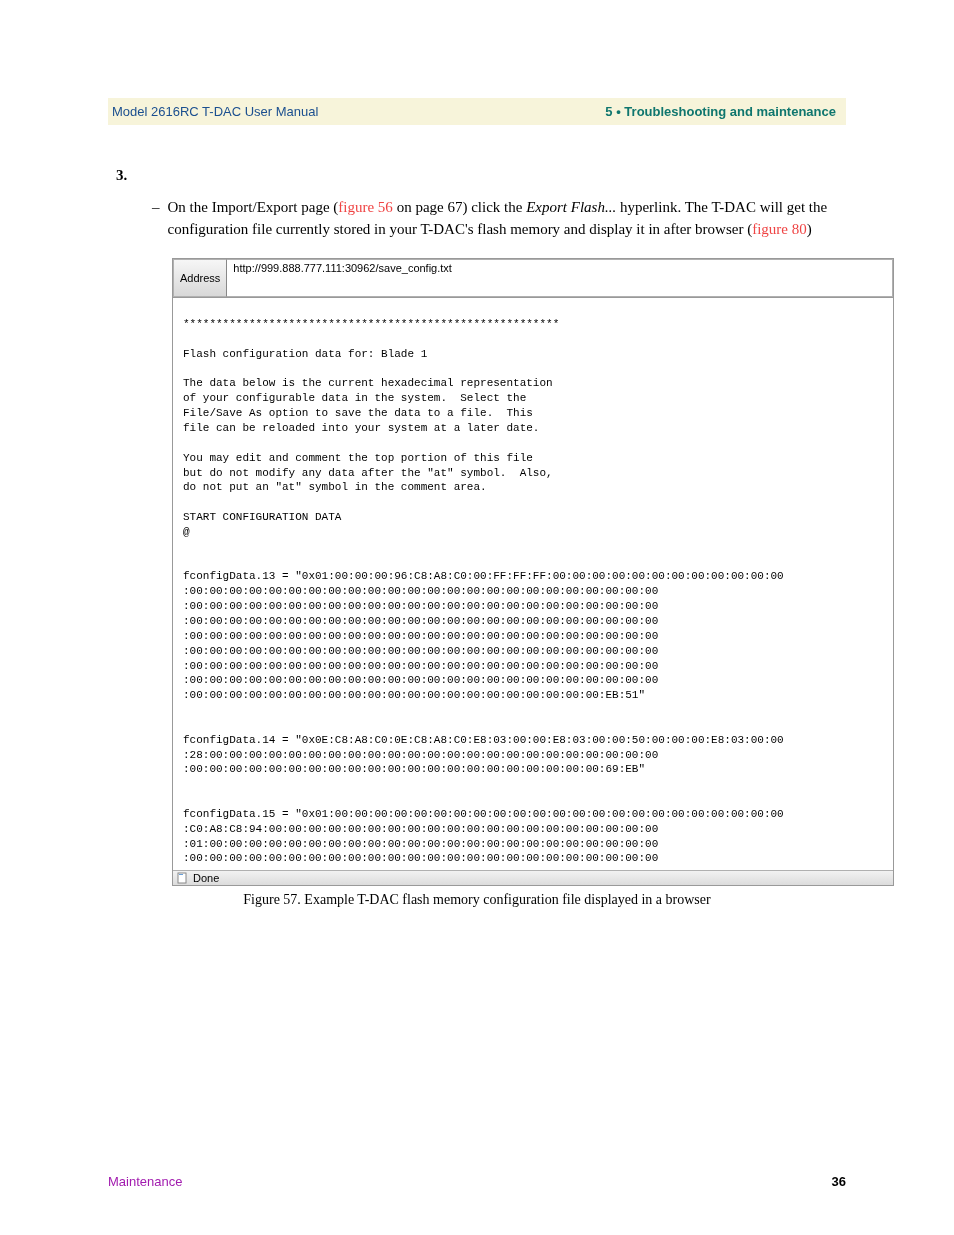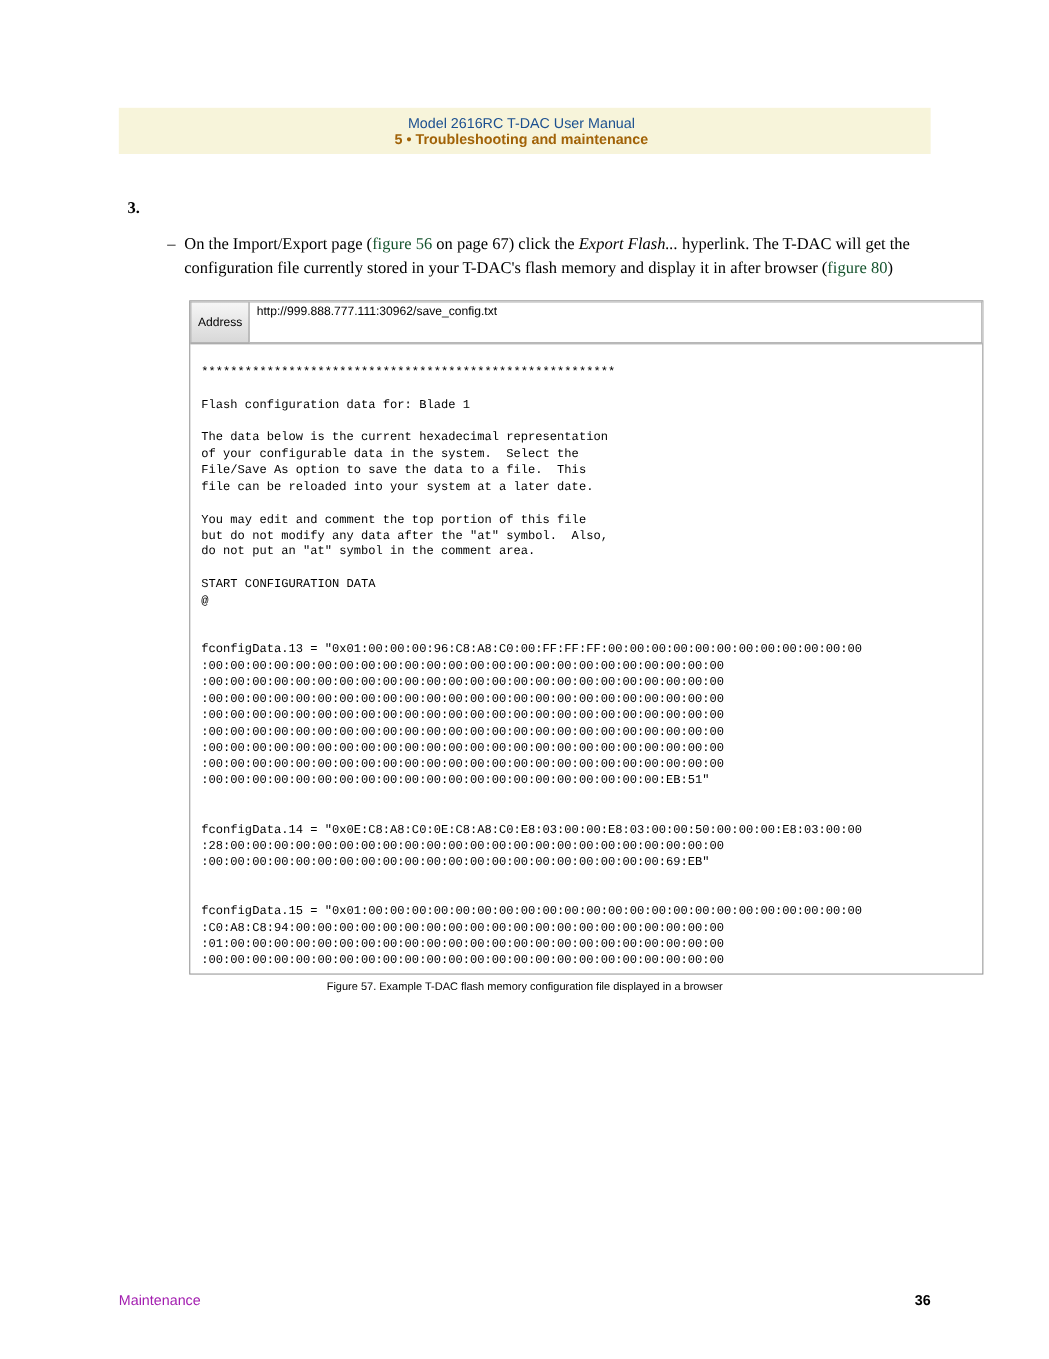--- a/index.html
+++ b/index.html
@@ -16,31 +16,30 @@
     box-sizing: border-box;
     padding: 98px 108px 40px 108px;
   }
   .header-bar {
     background: #f7f4da;
     display: flex;
     justify-content: space-between;
     align-items: center;
     padding: 6px 10px 6px 4px;
     margin-bottom: 40px;
-    flex-direction: column;
   }
   .header-left {
     font-family: Arial, Helvetica, sans-serif;
     font-size: 13px;
     color: #1b4f8f;
   }
   .header-right {
     font-family: Arial, Helvetica, sans-serif;
     font-size: 13px;
-    color: #a16207;
+    color: #0f766e;
     font-weight: bold;
   }
   .list-item {
     display: flex;
     gap: 10px;
     margin-bottom: 8px;
     font-size: 15px;
     line-height: 1.45;
     padding-left: 8px;
   }
@@ -48,21 +47,21 @@
   .sub-bullet {
     display: flex;
     gap: 8px;
     margin-left: 44px;
     font-size: 15px;
     line-height: 1.45;
     margin-top: 10px;
     margin-bottom: 18px;
   }
   .sub-bullet .dash { flex: 0 0 auto; }
-  .link { color: #14532d; }
+  .link { color: #ef4444; }
   .italic { font-style: italic; }
   .screenshot {
     margin: 0 0 6px 64px;
     width: 720px;
     border: 1px solid #999;
   }
   .addr-row {
     display: flex;
     align-items: stretch;
     border-bottom: 1px solid #999;
@@ -103,22 +102,22 @@
     display: flex;
     align-items: center;
     gap: 4px;
   }
   .status-icon {
     width: 12px; height: 12px;
     display: inline-flex; align-items: center; justify-content: center;
   }
   .caption {
     text-align: center;
-    font-family: Liberation Sans, sans-serif;
-    font-size: 10px;
+    font-family: Liberation Serif, serif;
+    font-size: 14px;
     margin-top: 6px;
   }
   .footer {
     position: absolute;
     left: 108px; right: 108px; bottom: 46px;
     display: flex;
     justify-content: space-between;
     font-family: Arial, Helvetica, sans-serif;
     font-size: 13px;
   }
@@ -182,20 +181,29 @@
 
 fconfigData.14 = "0x0E:C8:A8:C0:0E:C8:A8:C0:E8:03:00:00:E8:03:00:00:50:00:00:00:E8:03:00:00
 :28:00:00:00:00:00:00:00:00:00:00:00:00:00:00:00:00:00:00:00:00:00:00:00
 :00:00:00:00:00:00:00:00:00:00:00:00:00:00:00:00:00:00:00:00:00:69:EB"
 
 
 fconfigData.15 = "0x01:00:00:00:00:00:00:00:00:00:00:00:00:00:00:00:00:00:00:00:00:00:00:00
 :C0:A8:C8:94:00:00:00:00:00:00:00:00:00:00:00:00:00:00:00:00:00:00:00:00
 :01:00:00:00:00:00:00:00:00:00:00:00:00:00:00:00:00:00:00:00:00:00:00:00
 :00:00:00:00:00:00:00:00:00:00:00:00:00:00:00:00:00:00:00:00:00:00:00:00</div>
+    <div class="status-row">
+      <span class="status-icon">
+        <svg width="12" height="12" viewBox="0 0 12 12">
+            <rect x="1" y="1" width="8" height="10" fill="#fff" stroke="#888" stroke-width="1"></rect>
+            <rect x="2" y="2" width="4" height="1" fill="#6aa0d8"></rect>
+          </svg>
+      </span>
+      <span>Done</span>
+    </div>
   </div>
 
   <div class="caption">Figure 57. Example T-DAC flash memory configuration file displayed in a browser</div>
 
   <div class="footer">
     <span class="footer-left">Maintenance</span>
     <span class="footer-right">36</span>
   </div>
 
 </div>

